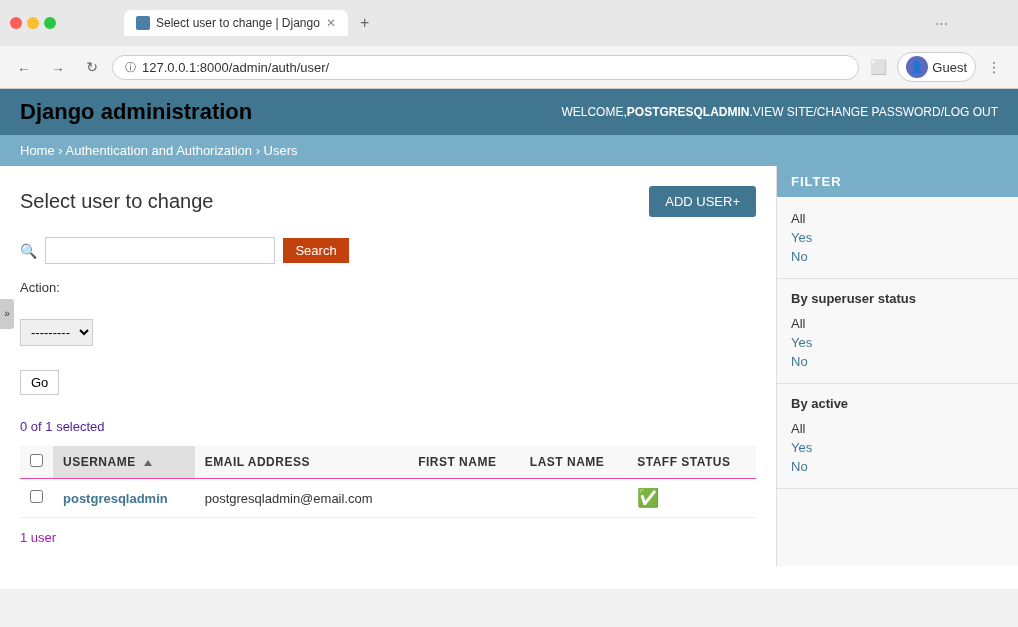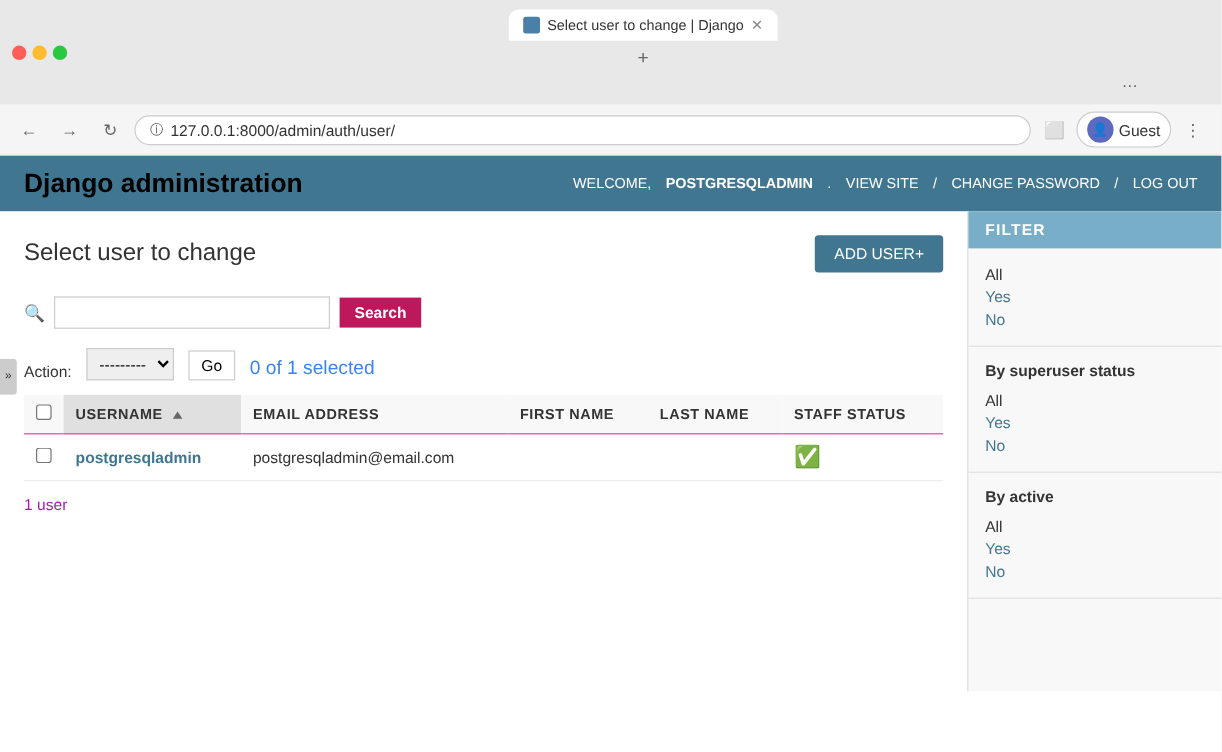--- a/index.html
+++ b/index.html
@@ -6,66 +6,66 @@
     body { font-family: Arial, sans-serif; font-size: 13px; background: #f0f0f0; color: #333; width: 1018px; }
 
     
     .browser-chrome { background: #e8e8e8; }
     .browser-titlebar { display: flex; align-items: center; padding: 8px 10px; gap: 8px; }
     .browser-dots { display: flex; gap: 5px; }
     .browser-dot { width: 12px; height: 12px; border-radius: 50%; }
     .dot-red { background: #ff5f57; }
     .dot-yellow { background: #febc2e; }
     .dot-green { background: #28c840; }
-    .browser-tab-bar { display: flex; align-items: center; padding: 0 60px; flex-direction: column; }
+    .browser-tab-bar { display: flex; align-items: center; padding: 0 60px; }
     .browser-tab { display: flex; align-items: center; background: #fff; border-radius: 8px 8px 0 0; padding: 6px 12px; font-size: 12px; gap: 6px; min-width: 180px; }
     .browser-tab-icon { width: 14px; height: 14px; background: #4a90d9; border-radius: 50%; display: inline-flex; align-items: center; justify-content: center; }
     .browser-tab-close { margin-left: auto; cursor: pointer; color: #888; }
     .browser-new-tab { padding: 6px 12px; font-size: 16px; color: #666; cursor: pointer; }
     .browser-tab-more { margin-left: auto; color: #666; cursor: pointer; }
 
     .browser-toolbar { display: flex; align-items: center; background: #f5f5f5; padding: 6px 10px; gap: 6px; border-bottom: 1px solid #ccc; }
     .browser-nav-btn { width: 28px; height: 28px; border-radius: 50%; display: flex; align-items: center; justify-content: center; cursor: pointer; color: #666; font-size: 14px; border: none; background: none; }
     .browser-address-bar { flex: 1; display: flex; align-items: center; background: #fff; border: 1px solid #ccc; border-radius: 20px; padding: 4px 12px; gap: 6px; font-size: 13px; }
     .browser-address-lock { color: #555; font-size: 11px; }
     .browser-address-text { flex: 1; color: #333; }
     .browser-toolbar-right { display: flex; align-items: center; gap: 4px; }
     .browser-icon-btn { width: 28px; height: 28px; border-radius: 50%; display: flex; align-items: center; justify-content: center; cursor: pointer; color: #666; font-size: 14px; border: none; background: none; }
     .browser-profile { display: flex; align-items: center; gap: 4px; padding: 3px 8px; border-radius: 20px; cursor: pointer; font-size: 13px; color: #333; border: 1px solid #ccc; background: #fff; }
     .browser-profile-icon { width: 22px; height: 22px; border-radius: 50%; background: #5c6bc0; display: flex; align-items: center; justify-content: center; color: white; font-size: 11px; }
 
     
     .django-admin { background: #fff; min-height: 500px; }
     .django-header { background: #417690; padding: 10px 20px; display: flex; align-items: center; justify-content: space-between; }
     .django-title { color: #000000; font-size: 22px; font-weight: bold; text-decoration: none; }
-    .django-header-user { color: #fff; font-size: 12px; display: flex; align-items: flex-end; gap: 12px; }
+    .django-header-user { color: #fff; font-size: 12px; display: flex; align-items: flex-end; gap: 0; }
     .django-header-user a { color: #fff; text-decoration: none; }
     .django-header-user strong { font-weight: bold; }
     .django-breadcrumb { background: #79aec8; padding: 8px 20px; font-size: 13px; color: #fff; }
     .django-breadcrumb a { color: #fff; text-decoration: none; }
     .django-breadcrumb span { color: #fff; }
 
     .django-content { display: flex; }
     .django-main { flex: 1; padding: 20px; }
-    .django-sidebar { width: 212px; padding: 0; }
+    .django-sidebar { width: 242px; padding: 0; }
 
     .page-header { display: flex; align-items: center; justify-content: space-between; margin-bottom: 20px; }
     .page-title { font-size: 20px; font-weight: normal; color: #333; }
     .add-user-btn { background: #417690; color: #fff; border: none; padding: 8px 16px; font-size: 13px; cursor: pointer; border-radius: 3px; display: flex; align-items: center; gap: 0; text-decoration: none; }
 
     .search-bar { display: flex; align-items: center; gap: 8px; margin-bottom: 16px; }
     .search-icon { color: #666; font-size: 14px; }
     .search-input { border: 1px solid #ccc; padding: 5px 8px; font-size: 13px; width: 230px; }
-    .search-btn { background: #be185d; color: #fff; border: none; padding: 5px 12px; font-size: 13px; cursor: pointer; font-weight: bold; }
-
-    .action-bar { display: flex; align-items: flex-end; gap: 12px; margin-bottom: 12px; }
+    .search-btn { background: #c2410c; color: #fff; border: none; padding: 5px 12px; font-size: 13px; cursor: pointer; }
+
+    .action-bar { display: flex; align-items: flex-start; gap: 24px; margin-bottom: 12px; flex-direction: column; }
     .action-label { font-size: 13px; }
     .action-select { padding: 4px 6px; font-size: 13px; border: 1px solid #ccc; }
     .action-go { background: #fff; border: 1px solid #ccc; padding: 4px 10px; font-size: 13px; cursor: pointer; }
-    .action-selected { font-size: 16px; color: #3b82f6; }
+    .action-selected { font-size: 13px; color: #4c1d95; }
 
     .data-table { width: 100%; border-collapse: collapse; }
     .data-table th { background: #f8f8f8; padding: 8px 10px; text-align: left; font-size: 12px; font-weight: bold; text-transform: uppercase; color: #333; border-bottom: 1px solid #ec4899; letter-spacing: 0.5px; }
     .data-table th.sortable { cursor: pointer; }
     .data-table th.sorted { background: #e0e0e0; }
     .sort-arrow { display: inline-block; width: 0; height: 0; margin-left: 4px; border-left: 4px solid transparent; border-right: 4px solid transparent; border-bottom: 6px solid #666; vertical-align: middle; }
     .data-table td { padding: 8px 10px; border-bottom: 1px solid #eee; font-size: 13px; }
     .checkbox-col { width: 24px; }
     .user-link { color: #417690; text-decoration: none; font-weight: bold; }
     .staff-check { color: #4caf50; font-size: 18px; }
@@ -131,20 +131,27 @@
       <span>WELCOME,</span>
       <strong>POSTGRESQLADMIN</strong>.
       <a href="#">VIEW SITE</a>
       <span>/</span>
       <a href="#">CHANGE PASSWORD</a>
       <span>/</span>
       <a href="#">LOG OUT</a>
     </div>
   </div>
 
+  <div class="django-breadcrumb">
+    <a href="#">Home</a>
+    <span> › </span>
+    <a href="#">Authentication and Authorization</a>
+    <span> › </span>
+    <span>Users</span>
+  </div>
 
   <div class="django-content">
 
     <div class="django-main">
 
       <div class="page-header">
         <h1 class="page-title">Select user to change</h1>
         <button class="add-user-btn">
           <span>ADD USER</span>
           <span>+</span>

